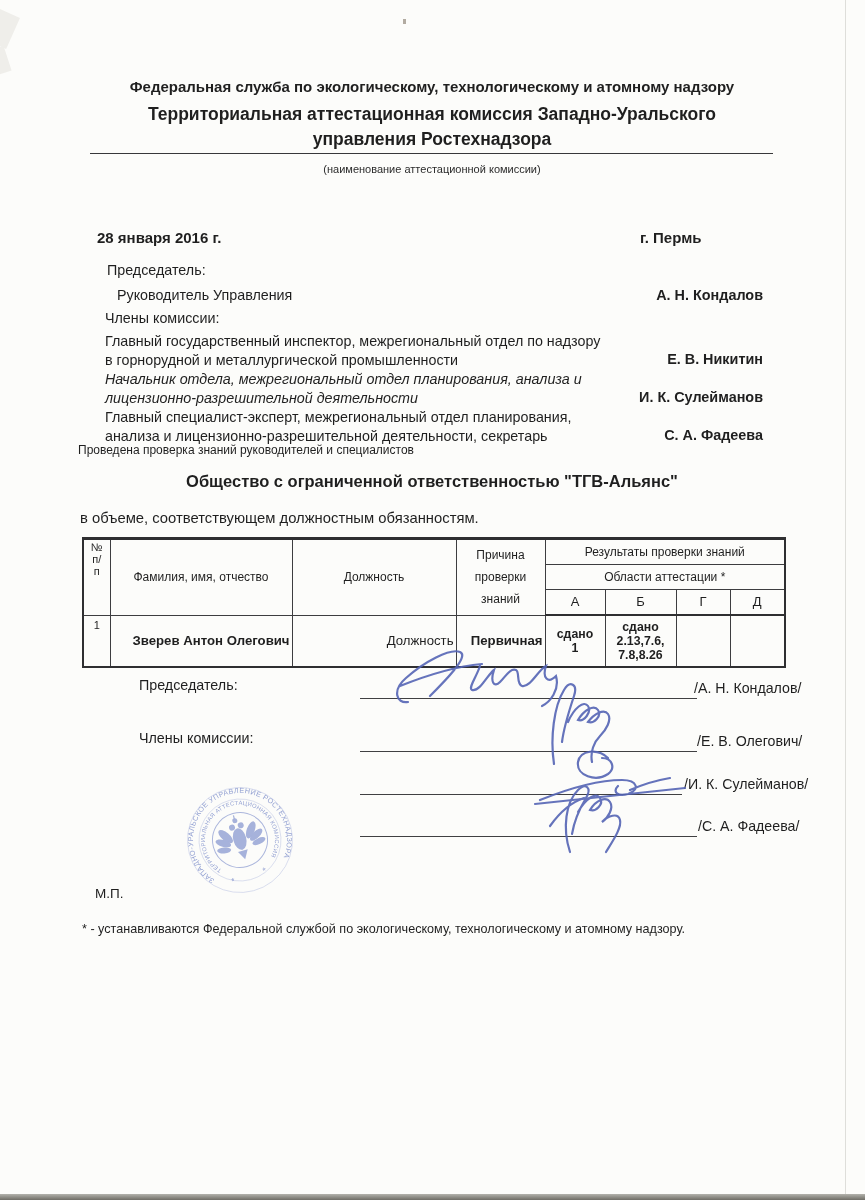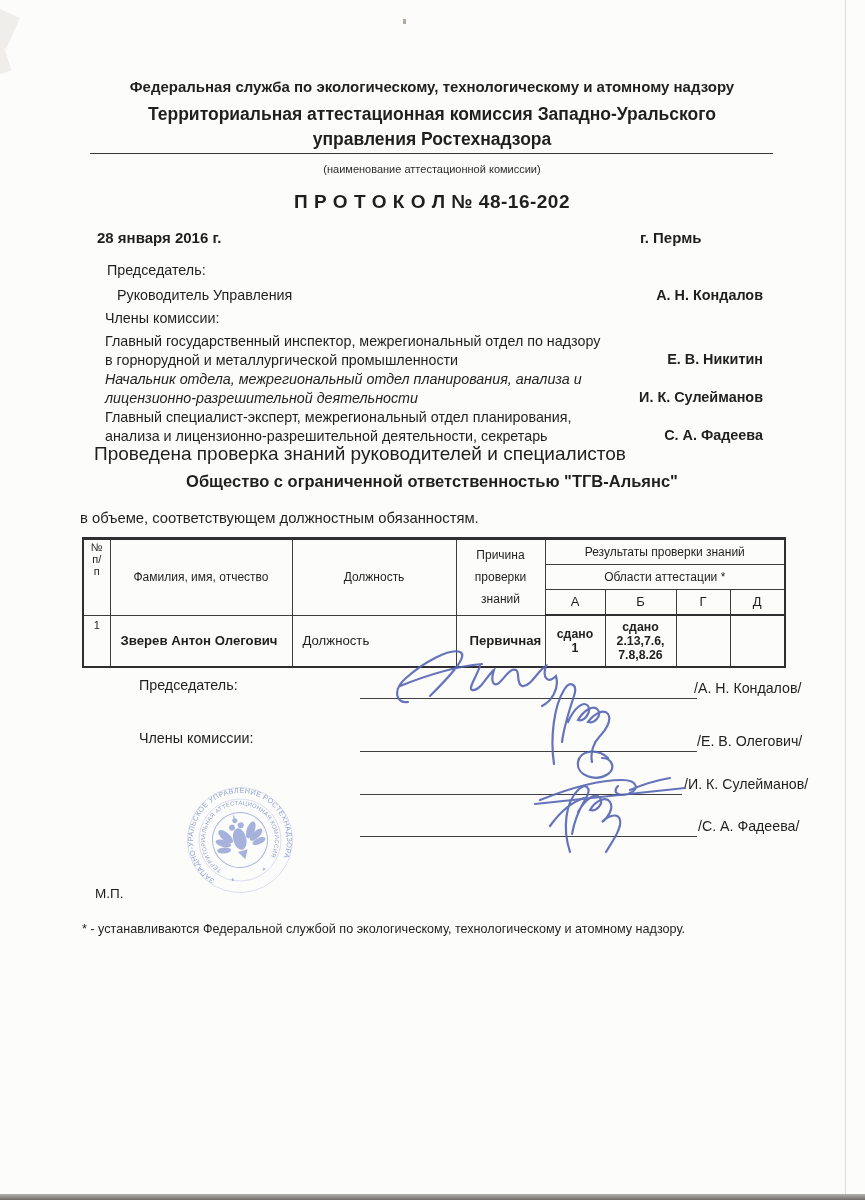--- a/index.html
+++ b/index.html
@@ -9,21 +9,21 @@
   .b{font-weight:bold;}
   .ctr{text-align:center;}
   .rt{text-align:left;}
   .hline{border-top:1.6px solid #38383a;height:0;}
   .sigline{border-top:1.6px solid #404042;height:0;}
   .doc-table{border-collapse:collapse;table-layout:fixed;
              border:2px solid #2f2f31;border-top:3px solid #2f2f31;}
   .doc-table td{border:1px solid #3d3d40;font-size:12px;line-height:22px;
                 padding:1px 2px;vertical-align:middle;text-align:center;}
   .doc-table tr.hdr-bottom td{border-bottom:2px solid #2f2f31;}
-  .doc-table td.cell-left{text-align:left;padding-left:10px;}
+  .doc-table td.cell-left{text-align:right;padding-left:10px;}
   .doc-table td.small{font-size:11px;line-height:12px;vertical-align:top;}
   .doc-table td.data{font-size:13.2px;}
   .doc-table td.res{font-size:12.3px;font-weight:bold;line-height:14px;}
   .member-job{width:505px;font-size:14.3px;line-height:19.2px;}
   .member-name{width:200px;text-align:right;font-weight:bold;font-size:14.4px;}
   .sig-name{font-size:14.2px;}
   .lbl{font-size:14.3px;margin-left:12px;}
   .stamp-svg{opacity:.88;transform:rotate(-15deg);}
   .edge-right{width:1px;height:1200px;background:#dededa;}
   .edge-bottom{width:865px;height:6px;background:linear-gradient(#b3b2ac,#6f6d66);}
@@ -37,38 +37,37 @@
   <div class="abs smudge" style="left:-8px;top:12px;width:22px;height:34px;transform:rotate(24deg);"></div>
   <div class="abs smudge" style="left:-10px;top:48px;width:18px;height:26px;transform:rotate(-18deg);"></div>
   <div class="abs" style="left:403px;top:19px;width:3px;height:5px;background:#b2aba1;"></div>
   <div class="abs edge-right" style="left:845px;top:0;"></div>
   <div class="abs edge-bottom" style="left:0;top:1194px;"></div>
 
   <div class="abs ctr b" style="left:52px;top:78px;width:760px;font-size:15px;">Федеральная служба по экологическому, технологическому и атомному надзору</div>
   <div class="abs ctr b" style="left:122px;top:102px;width:620px;font-size:17.5px;line-height:25px;">Территориальная аттестационная комиссия Западно-Уральского управления Ростехнадзора</div>
   <div class="abs hline" style="left:90px;top:153px;width:683px;"></div>
   <div class="abs ctr" style="left:132px;top:163px;width:600px;font-size:11px;color:#2b2b2b;">(наименование аттестационной комиссии)</div>
-  <div class="abs ctr b" style="left:132px;top:191px;width:600px;font-size:19px;letter-spacing:.5px;">П Р О Т О К О Л № 48-16-202</div>
 
   <div class="abs b" style="left:97px;top:229px;font-size:15px;">28 января 2016 г.</div>
   <div class="abs rt b" style="left:640px;top:229px;width:123px;font-size:15px;">г. Пермь</div>
 
   <div class="abs lbl" style="left:95px;top:262px;">Председатель:</div>
   <div class="abs lbl" style="left:105px;top:287px;">Руководитель Управления</div>
   <div class="abs member-name" style="left:563px;top:287px;">А. Н. Кондалов</div>
   <div class="abs lbl" style="left:93px;top:310px;">Члены комиссии:</div>
 
   <div class="abs member-job" style="left:105px;top:332px;">Главный государственный инспектор, межрегиональный отдел по надзору в горнорудной и металлургической промышленности</div>
   <div class="abs member-name" style="left:563px;top:351px;">Е. В. Никитин</div>
   <div class="abs member-job" style="left:105px;top:370px;font-style:italic;">Начальник отдела, межрегиональный отдел планирования, анализа и лицензионно-разрешительной деятельности</div>
   <div class="abs member-name" style="left:563px;top:389px;">И. К. Сулейманов</div>
   <div class="abs member-job" style="left:105px;top:408px;">Главный специалист-эксперт, межрегиональный отдел планирования, анализа и лицензионно-разрешительной деятельности, секретарь</div>
   <div class="abs member-name" style="left:563px;top:427px;">С. А. Фадеева</div>
 
-  <div class="abs" style="left:94px;top:443px;font-size:19px;">Проведена проверка знаний руководителей и специалистов</div>
+  <div class="abs" style="left:78px;top:443px;font-size:12px;">Проведена проверка знаний руководителей и специалистов</div>
   <div class="abs ctr b" style="left:82px;top:472px;width:700px;font-size:16.5px;">Общество с ограниченной ответственностью "ТГВ-Альянс"</div>
   <div class="abs" style="left:80px;top:510px;font-size:14.8px;">в объеме, соответствующем должностным обязанностям.</div>
 
   <table class="doc-table abs" style="left:82px;top:537px;">
     <colgroup>
       <col style="width:27px">
         <col style="width:182px">
         <col style="width:164px">
         <col style="width:89px">
       <col style="width:60px">

